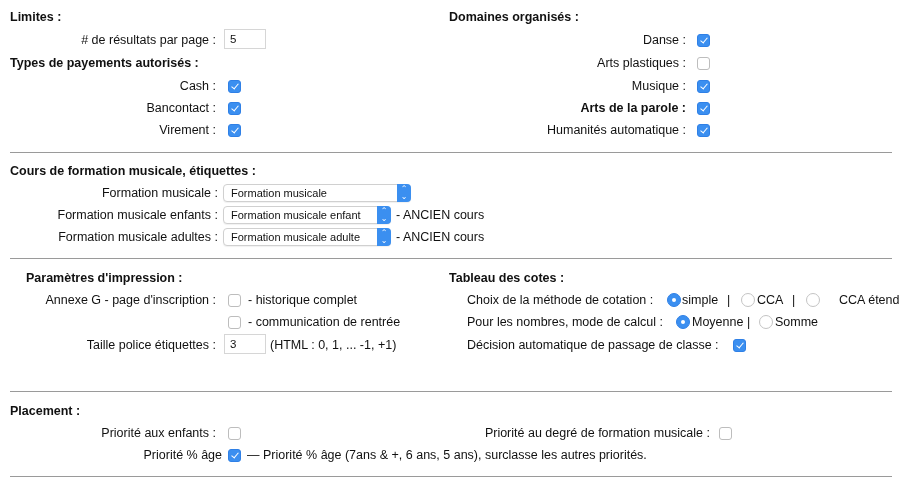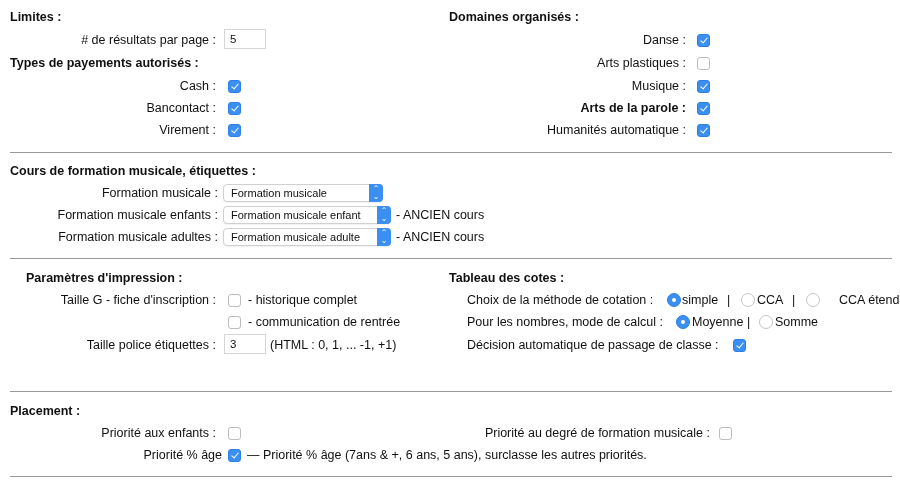--- a/index.html
+++ b/index.html
@@ -50,21 +50,21 @@
 <div class="abs lbl" style="right:214px;top:101px;font-weight:bold;">Arts de la parole :</div>
 <div class="cb on" style="left:697px;top:102px;"></div>
 <div class="abs lbl" style="right:214px;top:123px;">Humanités automatique :</div>
 <div class="cb on" style="left:697px;top:124px;"></div>
 
 <div class="hr" style="top:152px;"></div>
 
 <div class="abs h" style="left:10px;top:164px;">Cours de formation musicale, étiquettes :</div>
 
 <div class="abs lbl" style="right:682px;top:186px;">Formation musicale :</div>
-<div class="sel" style="left:223px;top:184px;width:160px;">
+<div class="sel" style="left:223px;top:184px;width:188px;">
   <span>Formation musicale</span>
   <div class="arrow">
       <span>⌃</span>
       <span>⌄</span>
     </div>
 </div>
 
 <div class="abs lbl" style="right:682px;top:208px;">Formation musicale enfants :</div>
 <div class="sel" style="left:223px;top:206px;width:168px;">
   <span>Formation musicale enfant</span>
@@ -81,21 +81,21 @@
   <div class="arrow">
       <span>⌃</span>
       <span>⌄</span>
     </div>
 </div>
 <div class="abs" style="left:396px;top:230px;">- ANCIEN cours</div>
 
 <div class="hr" style="top:258px;"></div>
 
 <div class="abs h" style="left:10px;top:271px;padding-left:16px;">Paramètres d'impression :</div>
-<div class="abs lbl" style="right:684px;top:293px;">Taille G - fiche d'inscription :</div>
+<div class="abs lbl" style="right:684px;top:293px;">Annexe G - page d'inscription :</div>
 <div class="cb off" style="left:228px;top:294px;"></div>
 <div class="abs" style="left:248px;top:293px;">- historique complet</div>
 <div class="cb off" style="left:228px;top:316px;"></div>
 <div class="abs" style="left:248px;top:315px;">- communication de rentrée</div>
 <div class="abs lbl" style="right:684px;top:338px;">Taille police étiquettes :</div>
 <input class="txt-in" style="left: 224px; top: 334px; width: 42px;" value="3">
 <div class="abs" style="left:270px;top:338px;">(HTML : 0, 1, ... -1, +1)</div>
 
 <div class="abs h" style="left:449px;top:271px;">Tableau des cotes :</div>
 <div class="abs" style="left:467px;top:293px;">Choix de la méthode de cotation :</div>

